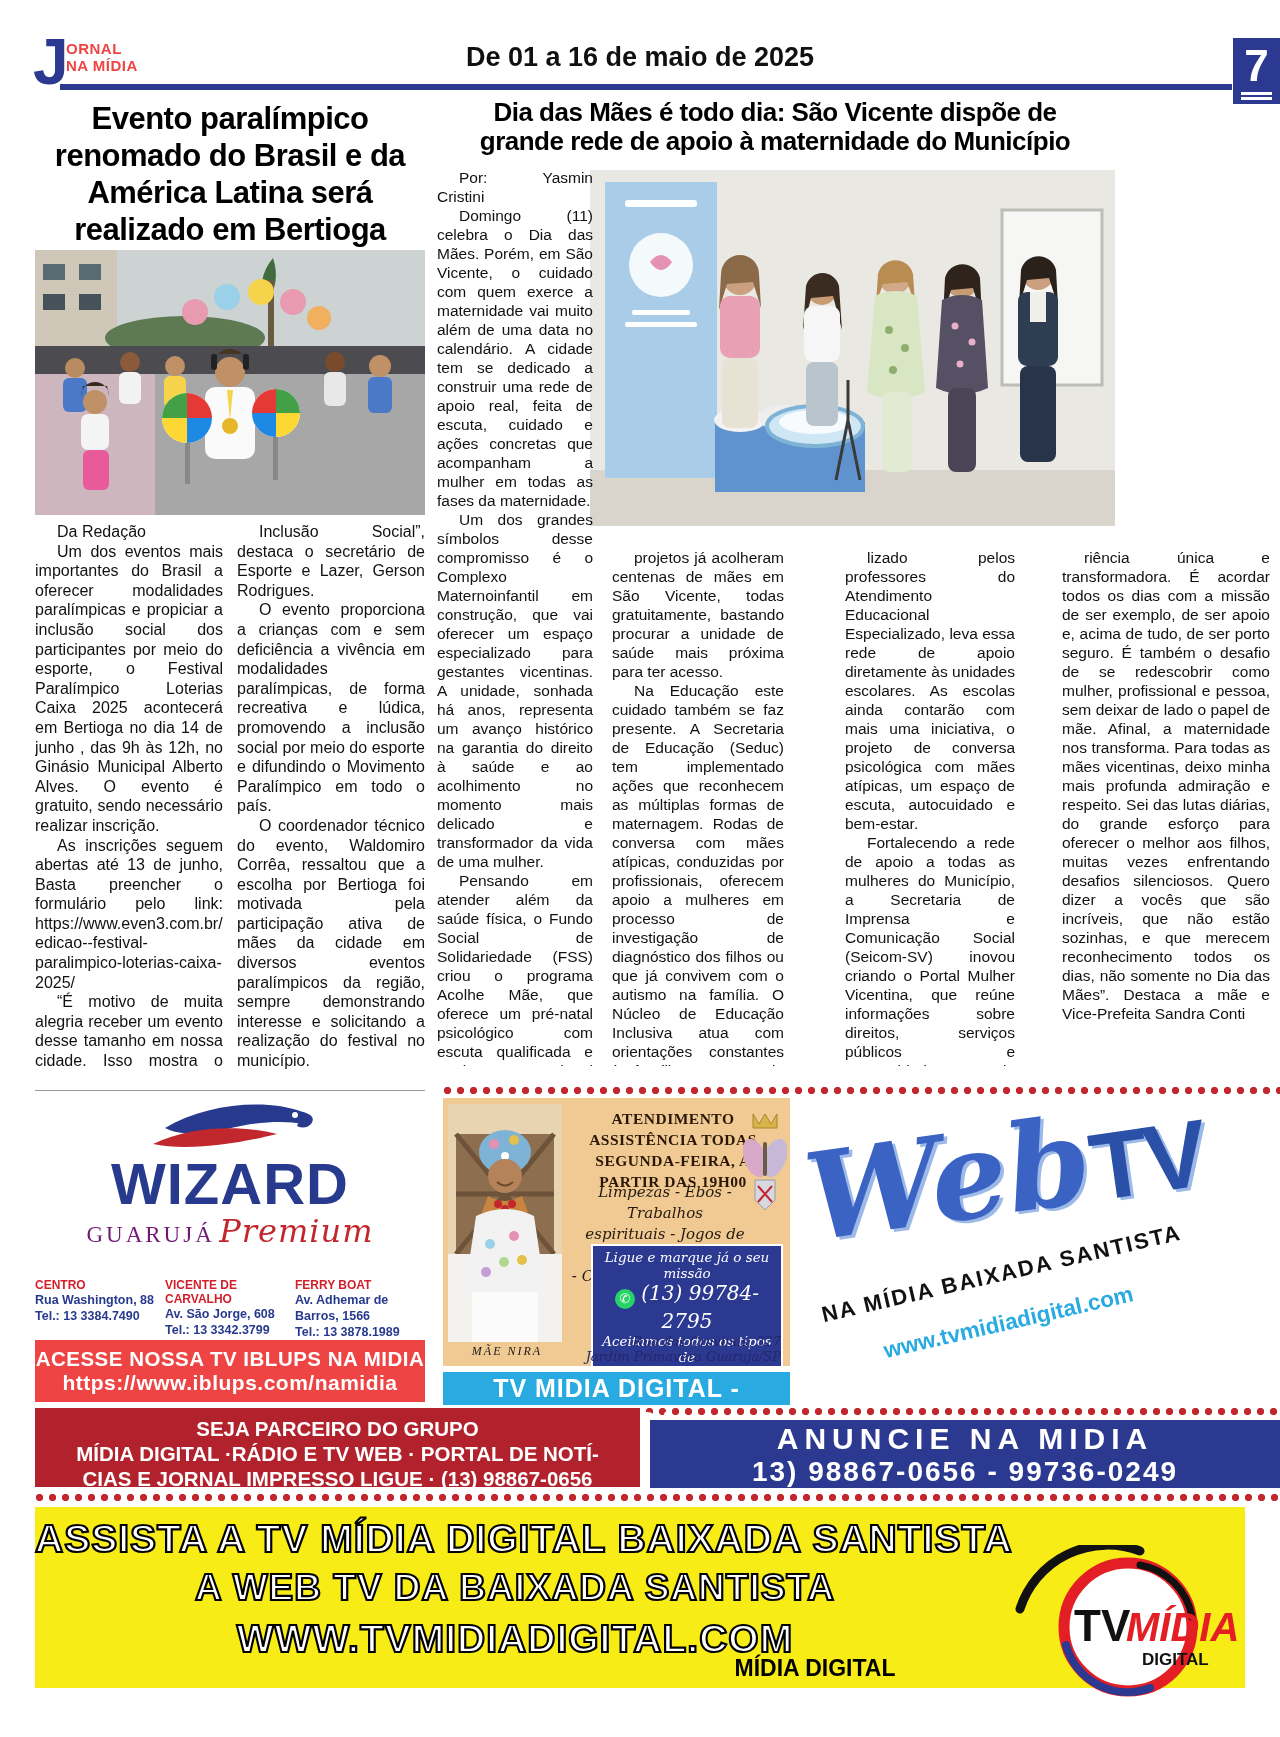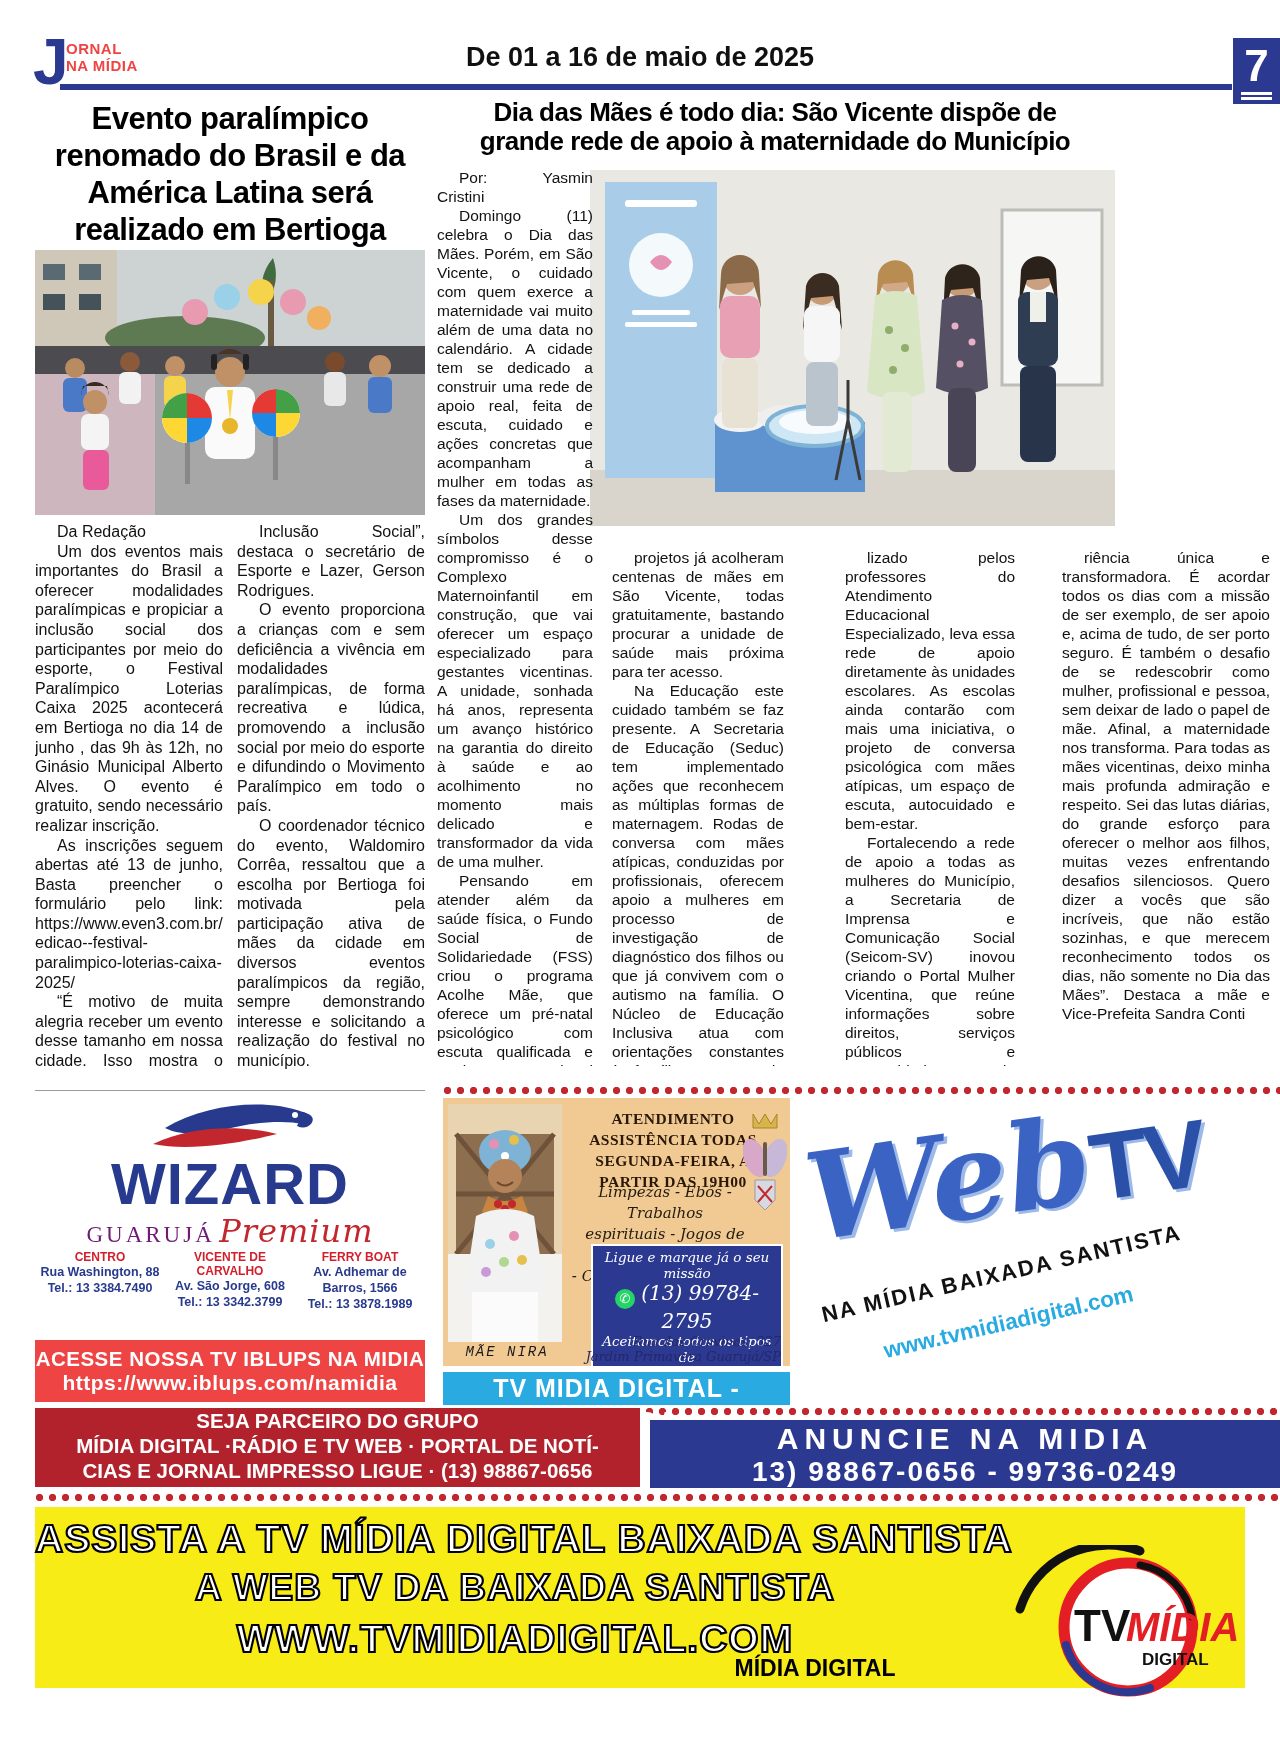--- a/index.html
+++ b/index.html
@@ -28,42 +28,42 @@
   .photo-frame svg{display:block;}
   .thin-line{height:1px;background:#9a9a9a;}
   
   .dots{height:9px;background-image:radial-gradient(circle at 4.5px 4.5px,#c1272d 3.4px,rgba(0,0,0,0) 3.9px);
         background-size:13px 9px;background-repeat:repeat-x;}
   
   .wizard{left:35px;top:1098px;width:390px;height:240px;text-align:center;}
   .wizard-brand{font-size:58px;font-weight:bold;color:#283a8e;letter-spacing:1px;line-height:56px;margin-top:-4px;}
   .wizard-sub{font-family:"Liberation Serif",serif;color:#701a75;font-size:23px;letter-spacing:3px;}
   .wizard-premium{font-family:"DejaVu Serif",serif;font-style:italic;color:#c1272d;font-size:32px;letter-spacing:1px;}
-  .wizard-locs{display:flex;justify-content:space-between;margin-top:0;text-align:center;}
+  .wizard-locs{display:flex;justify-content:space-between;margin-top:28px;text-align:left;}
   .wizard-locs .loc{flex:1;}
   .loc-name{color:#d21f2b;font-weight:bold;font-size:12px;}
   .loc-addr,.loc-tel{color:#283a8e;font-weight:bold;font-size:12.5px;line-height:16px;}
   
   .banner{color:#fff;font-weight:bold;text-align:center;}
   .green-banner{left:35px;top:1340px;width:390px;height:62px;background:#ef4444;}
   .green-banner .l1{font-size:20.5px;padding-top:7px;letter-spacing:.5px;}
   .green-banner .l2{font-size:21px;letter-spacing:.5px;}
   .red-banner{left:35px;top:1408px;width:605px;height:79px;background:#b2222c;}
   .red-banner p{margin:0;font-size:20.5px;line-height:25px;}
-  .red-banner p:first-child{padding-top:0;}
+  .red-banner p:first-child{padding-top:8px;}
   .blue-banner{left:650px;top:1420px;width:630px;height:68px;background:#2b3990;}
   .blue-banner .l1{font-size:30px;letter-spacing:6px;padding-top:2px;}
   .blue-banner .l2{font-size:28px;letter-spacing:2px;}
   .cyan-banner{left:443px;top:1372px;width:347px;height:33px;background:#29abe2;
                font-size:25px;line-height:33px;letter-spacing:1px;}
   
   .mn-box{left:443px;top:1098px;width:347px;height:268px;background:#f0ca92;overflow:hidden;}
   .mn-photo{position:absolute;left:5px;top:6px;width:114px;height:238px;}
   .mn-sig{position:absolute;left:14px;top:246px;width:100px;text-align:center;
-          font-family:Liberation Mono, monospace;font-style:italic;font-size:14px;letter-spacing:2px;color:#1a1a1a;}
+          font-family:Liberation Serif, serif;font-style:italic;font-size:12px;letter-spacing:2px;color:#1a1a1a;}
   .mn-title{position:absolute;left:120px;top:10px;width:220px;text-align:center;
             font-family:"Liberation Serif",serif;font-weight:bold;color:#2a1708;}
   .mn-title p{margin:0;font-size:15.5px;line-height:21px;letter-spacing:.5px;}
   .mn-services{position:absolute;left:122px;top:84px;width:200px;text-align:center;
                font-family:"DejaVu Serif",serif;font-style:italic;font-size:15px;line-height:21px;color:#221a10;}
   .mn-cta{position:absolute;left:148px;top:146px;width:188px;background:#2b3990;border:2px solid #fff;
           color:#fff;text-align:center;font-family:"DejaVu Serif",serif;font-style:italic;}
   .mn-cta .c1{font-size:13.5px;padding-top:3px;}
   .mn-cta .c2{font-size:20px;line-height:24px;}
   .mn-cta .c3{font-size:13.5px;line-height:16px;padding-bottom:4px;}

